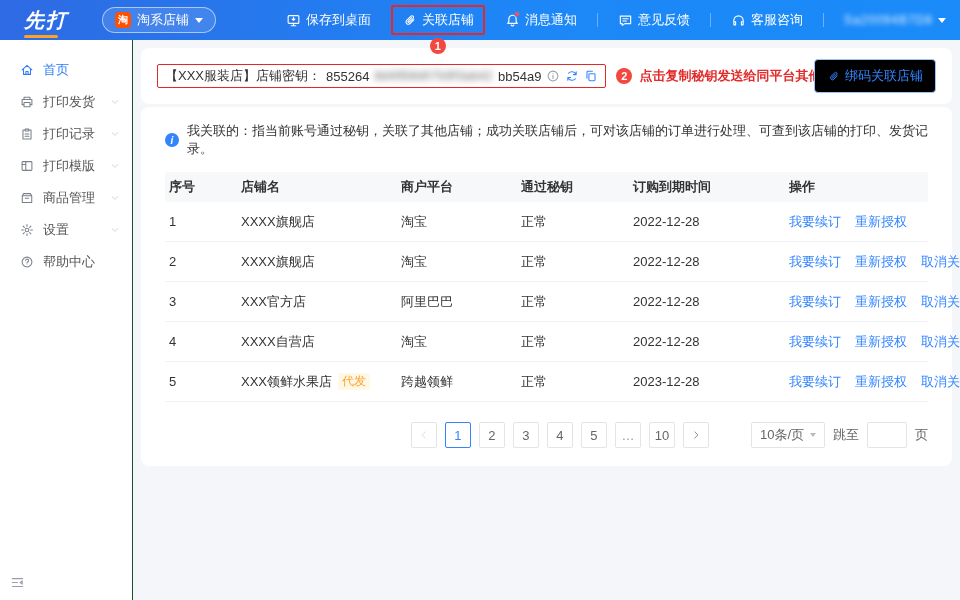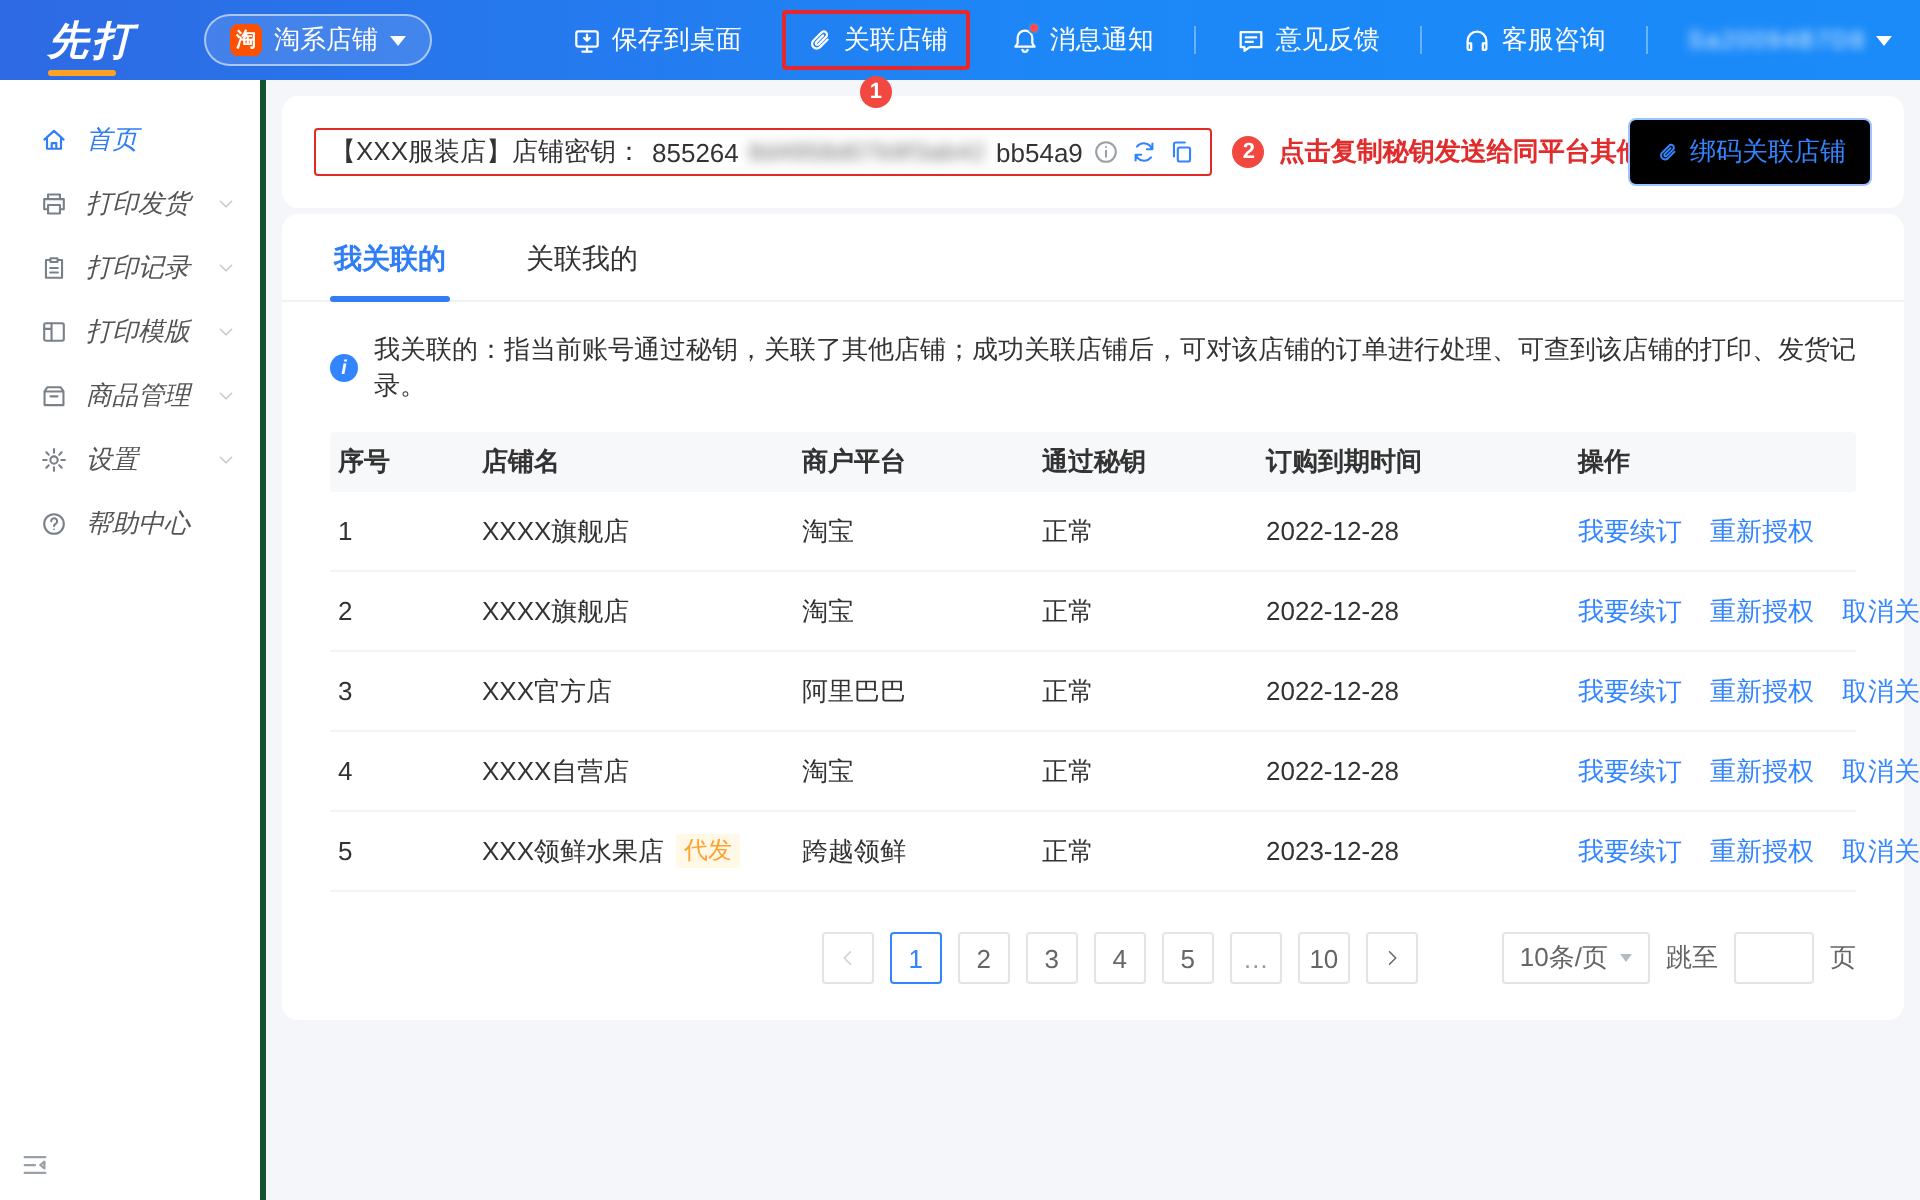--- a/index.html
+++ b/index.html
@@ -27,21 +27,21 @@
   .step-badge { position:absolute; left:50%; bottom:-21px; transform:translateX(-50%); width:16px; height:16px; border-radius:50%;
                 background:#f2483f; color:#fff; font-size:11px; font-weight:700; display:flex; align-items:center; justify-content:center; }
   .bell-dot { position:absolute; top:-2px; left:9px; width:6px; height:6px; border-radius:50%; background:#ff4d4f; border:1px solid #2f8cf2; }
   .blurred-user { filter:blur(2.5px); opacity:.9; font-size:12px; letter-spacing:1px; }
   svg { fill:none; stroke:currentColor; stroke-width:1.2; stroke-linecap:round; stroke-linejoin:round; }
 
   
   .body { flex:1; display:flex; min-height:0; }
 
   
-  .sidebar { width:133px; flex:0 0 133px; background:#fff; border-right:3px solid #14532d; display:flex; flex-direction:column; padding-top:14px; position:relative;font-style:italic; }
+  .sidebar { width:133px; flex:0 0 133px; background:#fff; border-right:1px solid #14532d; display:flex; flex-direction:column; padding-top:14px; position:relative; }
   .side-item { height:32px; display:flex; align-items:center; padding:0 12px 0 20px; color:#555; cursor:pointer; font-size:13px; }
   .side-item .s-ico { width:14px; height:14px; margin-right:9px; color:#7a8089; display:flex; }
   .side-item .s-ico svg { width:14px; height:14px; }
   .side-item .s-label { flex:1; }
   .side-item .s-chev { color:#c2c7cf; display:flex; }
   .side-item .s-chev svg { width:10px; height:10px; }
   .side-item.active { color:#2f7ef6; }
   .side-item.active .s-ico { color:#2f7ef6; }
   .collapse-btn { position:absolute; left:10px; bottom:10px; color:#9aa0a8; cursor:pointer; display:flex; }
   .collapse-btn svg { width:15px; height:15px; }
@@ -301,24 +301,20 @@
         </div>
         <button class="bind-btn">
           <svg viewBox="0 0 16 16">
               <path d="M12.6 7.2 8.8 11a2.5 2.5 0 1 1-3.5-3.5l4-4a1.7 1.7 0 1 1 2.4 2.4L7.8 9.8a.85.85 0 1 1-1.2-1.2l3.6-3.6"></path>
             </svg>
           <span>绑码关联店铺</span>
         </button>
       </section>
 
       <section class="card table-card">
-        <div class="tabs">
-          <div class="tab active">我关联的</div>
-          <div class="tab">关联我的</div>
-        </div>
 
         <div class="notice">
           <span class="notice-ico">i</span>
           <span>我关联的：指当前账号通过秘钥，关联了其他店铺；成功关联店铺后，可对该店铺的订单进行处理、可查到该店铺的打印、发货记录。</span>
         </div>
 
         <div class="table">
           <div class="t-row t-head">
             <div>序号</div>
             <div>店铺名</div>

